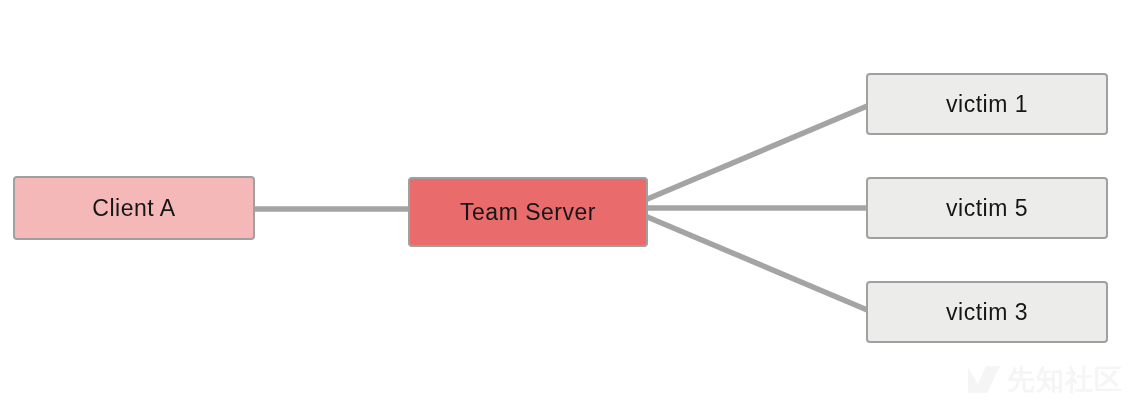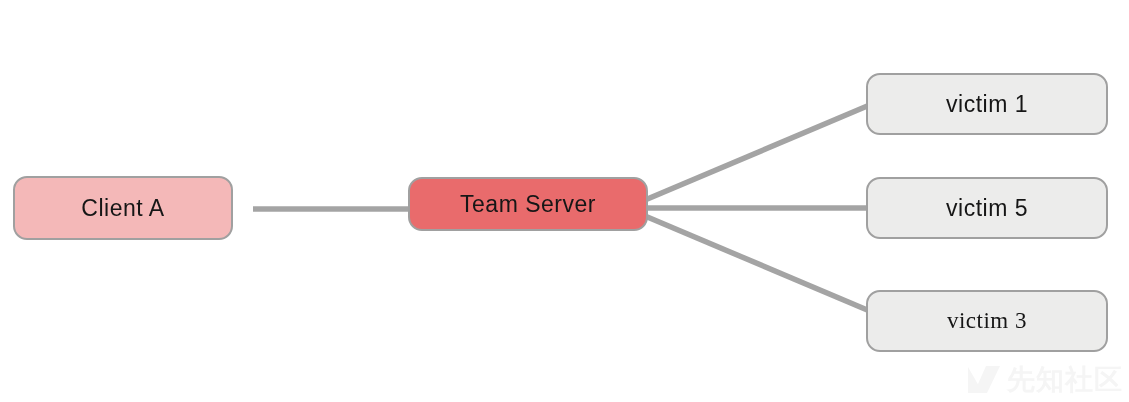--- a/index.html
+++ b/index.html
@@ -24,46 +24,46 @@
   }
   svg.edges line {
     stroke: var(--edge, #a4a4a4);
     stroke-width: 5.5;
     stroke-linecap: butt;
   }
   .node {
     position: absolute;
     box-sizing: border-box;
     border: 2px solid var(--node-border, #a0a0a0);
-    border-radius: 14px;
+    border-radius: 4px;
     display: flex;
     align-items: center;
     justify-content: center;
     font-size: 23px;
     color: var(--label-text, #161616);
     letter-spacing: 0.5px;
   }
   .node-client {
     left: 13px;  top: 176px;
-    width: 220px; height: 64px;
+    width: 242px; height: 64px;
     background: var(--client-fill, #f4b8b8);
   }
   .node-server {
     left: 408px; top: 177px;
-    width: 240px; height: 54px;
+    width: 240px; height: 70px;
     background: var(--server-fill, #e96b6c);
   }
   .node-victim {
     left: 866px;
     width: 242px; height: 62px;
     background: var(--victim-fill, #ececeb);
   }
   .node-victim-1 { top: 73px; }
   .node-victim-2 { top: 177px; }
-  .node-victim-3 { top: 290px; font-family: Liberation Serif, serif; }
+  .node-victim-3 { top: 281px; }
   .watermark {
     position: absolute;
     right: 6px;
     bottom: 3px;
     display: flex;
     align-items: center;
     gap: 7px;
     color: var(--watermark, #f5f5f5);
     font-size: 28px;
     font-weight: bold;

